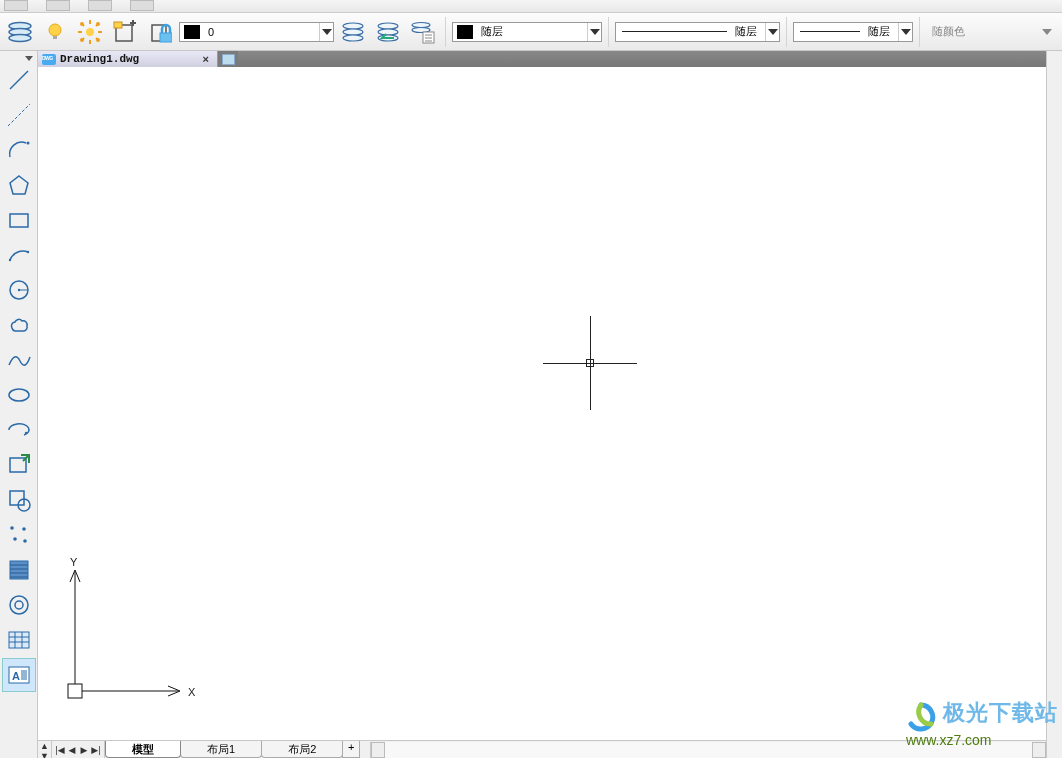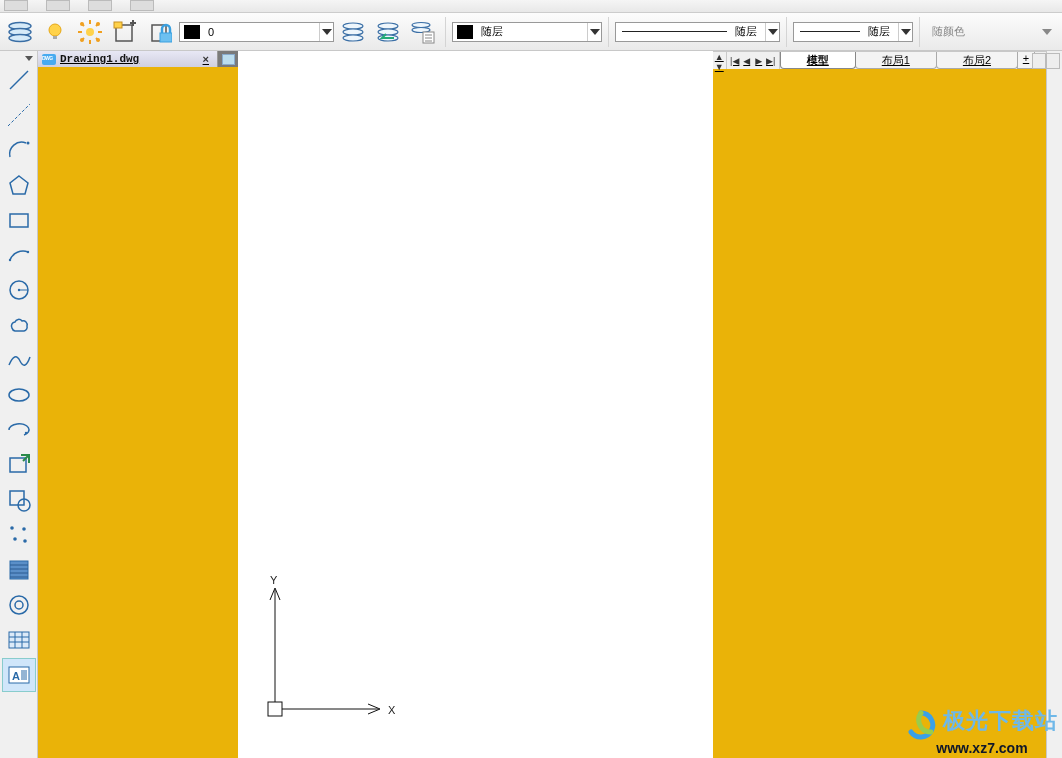--- a/index.html
+++ b/index.html
@@ -26,21 +26,21 @@
 .color-select .arrow::after { content: ""; display: block; border-left: 5px solid transparent; border-right: 5px solid transparent; border-top: 6px solid #888; }
 
 .main-area { display: flex; height: calc(100% - 51px); }
 
 .left-palette { width: 38px; background: #f0f0f0; border-right: 1px solid #c8c8c8; display: flex; flex-direction: column; align-items: center; padding-top: 2px; gap: 0; }
 .left-palette .drop-hint { width: 34px; height: 10px; display: flex; align-items: center; justify-content: flex-end; padding-right: 3px; }
 .left-palette .drop-hint::after { content: ""; border-left: 4px solid transparent; border-right: 4px solid transparent; border-top: 5px solid #555; }
 .tool-btn { width: 34px; height: 34px; display: flex; align-items: center; justify-content: center; border: 1px solid transparent; cursor: pointer; margin-bottom: 1px; }
 .tool-btn.active { background: #d0e6fa; border: 1px solid #8cc; }
 
-.workspace { flex: 1; display: flex; flex-direction: row; background: #eab308; text-decoration: underline; }
+.workspace { flex: 1; display: flex; flex-direction: column; background: #b91c1c; }
 .tab-bar { height: 16px; background: linear-gradient(#888, #777); display: flex; align-items: stretch; }
 .file-tab { background: linear-gradient(#e8e8f5, #d0d0e0); border-right: 1px solid #999; display: flex; align-items: center; padding: 0 4px; gap: 4px; min-width: 180px; }
 .file-tab .dwg-icon { width: 14px; height: 11px; background: #48aaf0; border-radius: 2px; position: relative; }
 .file-tab .dwg-icon::after { content: "DWG"; position: absolute; font-size: 5px; color: #fff; left: 0; top: 1px; font-weight: bold; letter-spacing: -0.5px; }
 .file-tab .name { font-family: "Courier New", monospace; font-weight: bold; font-size: 11px; color: #111; }
 .file-tab .close { margin-left: auto; font-weight: bold; color: #333; cursor: pointer; padding: 0 4px; }
 .new-tab { width: 20px; background: #7a7a7a; display: flex; align-items: center; justify-content: center; }
 .new-tab::after { content: ""; width: 11px; height: 9px; background: #bde; border: 1px solid #8ac; }
 
 .canvas { flex: 1; background: #fff; position: relative; overflow: hidden; }
@@ -57,23 +57,23 @@
 .layout-tabs { display: flex; }
 .layout-tab { padding: 1px 26px; border: 1px solid #aaa; border-top: none; border-bottom-left-radius: 4px; border-bottom-right-radius: 4px; background: #f4f4f4; margin-right: -1px; cursor: pointer; }
 .layout-tab.active { background: #fff; font-weight: bold; border-color: #888; z-index: 2; position: relative; }
 .add-layout { width: 18px; text-align: center; border: 1px solid #aaa; border-top: none; background: #f4f4f4; cursor: pointer; }
 .bt-scroll { flex: 1; border-left: 1px solid #c8c8c8; position: relative; height: 16px; margin: 1px 0 0 10px; background: #f8f8f8; }
 .bt-scroll .bar-left { position: absolute; left: 0; top: 0; width: 14px; height: 100%; border: 1px solid #bbb; background: #eee; }
 .bt-scroll .bar-right { position: absolute; right: 0; top: 0; width: 14px; height: 100%; border: 1px solid #bbb; background: #eee; }
 
 .right-scroll { width: 16px; background: #f0f0f0; border-left: 1px solid #c8c8c8; }
 
-.watermark { position: absolute; right: 4px; bottom: 2px; text-align: center; pointer-events: none; }
+.watermark { position: absolute; right: 4px; bottom: 10px; text-align: left; pointer-events: none; }
 .watermark .brand { font-size: 22px; font-weight: bold; color: #6fb8e8; font-family: "Microsoft YaHei", sans-serif; letter-spacing: 1px; }
-.watermark .url { font-size: 14px; font-weight: bold; color: #0f172a; font-family: Arial, sans-serif; }
+.watermark .url { font-size: 14px; font-weight: normal; color: #4d7c0f; font-family: Arial, sans-serif; }
 .watermark .swirl { display: inline-block; vertical-align: middle; margin-right: 4px; }
 
 svg { display: block; }
 </style>
 </head>
 <body>
 
 <div class="top-toolbar-strip">
   <div class="tb-icon-sm"></div>
   <div class="tb-icon-sm"></div>

